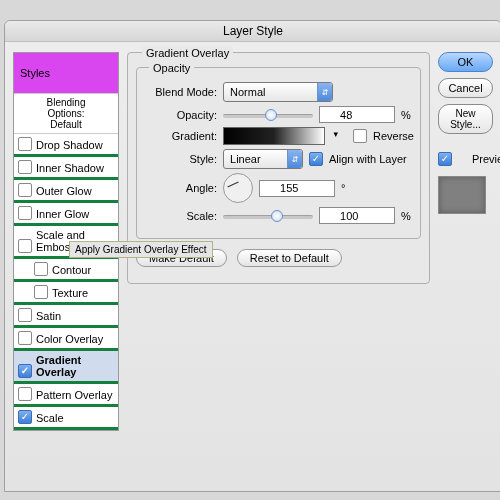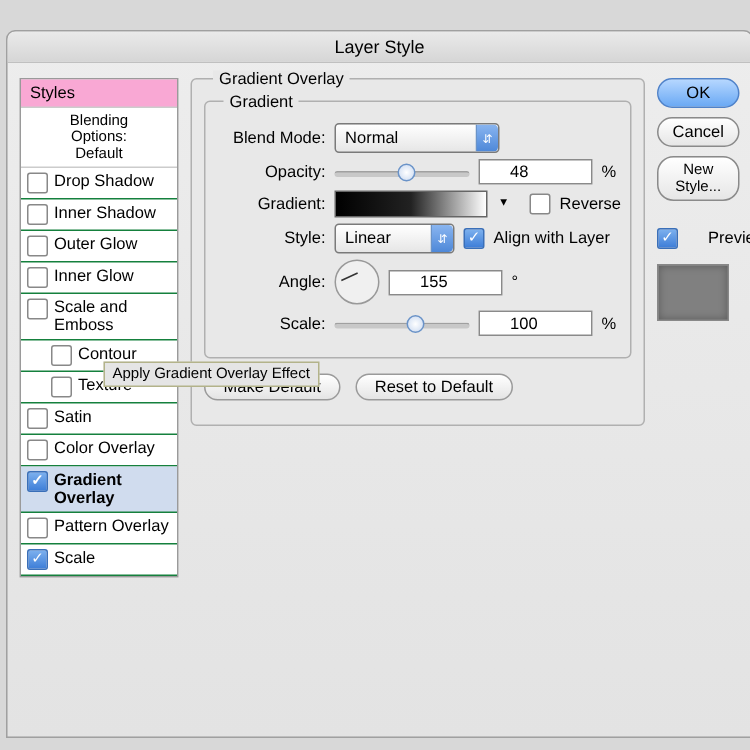--- a/index.html
+++ b/index.html
@@ -36,37 +36,37 @@
   display: flex;
   padding: 10px 8px 8px 8px;
   gap: 8px;
 }
 .styles-panel {
   width: 132px;
   background: #fff;
   border: 1px solid #9a9a9a;
 }
 .styles-header {
-  padding: 3px 6px;
+  padding: 14px 6px;
   font-weight: normal;
   border-bottom: 1px solid #ccc;
-  background: #f9a8d4;
+  background: #d946ef;
 }
 .styles-subheader {
   padding: 3px 20px;
   border-bottom: 1px solid #ccc;
   background: #fff;
   font-size: 10px;
   text-align: center;
 }
 .style-item {
   padding: 3px 4px;
-  border-bottom: 1px solid #15803d;
-  display: flex;
-  align-items: flex-start;
+  border-bottom: 3px solid #15803d;
+  display: flex;
+  align-items: flex-end;
   gap: 4px;
   position: relative;
 }
 .style-item.indent { padding-left: 20px; }
 .style-item.selected {
   background: #d0dcee;
   font-weight: bold;
 }
 .chk {
   width: 12px;
@@ -328,21 +328,21 @@
             <span>Scale</span>
           </div>
         </div>
       <div class="tooltip" style="left:64px; top:220px;">Apply Gradient Overlay Effect</div>
     </div>
 
     <div class="main-panel">
       <div class="fieldset">
         <span class="legend">Gradient Overlay</span>
         <div class="fieldset-inner" style="margin-top:-6px;">
-          <span class="legend legend-inner">Gradient</span>
+          <span class="legend legend-inner">Opacity</span>
           <div style="margin-top:-10px;">
 
             <div class="row">
               <span class="lbl">Blend Mode:</span>
               <span class="select" style="width:96px;">
                 <span>Normal</span>
                 <span class="select-end">⇵</span>
               </span>
             </div>
 

